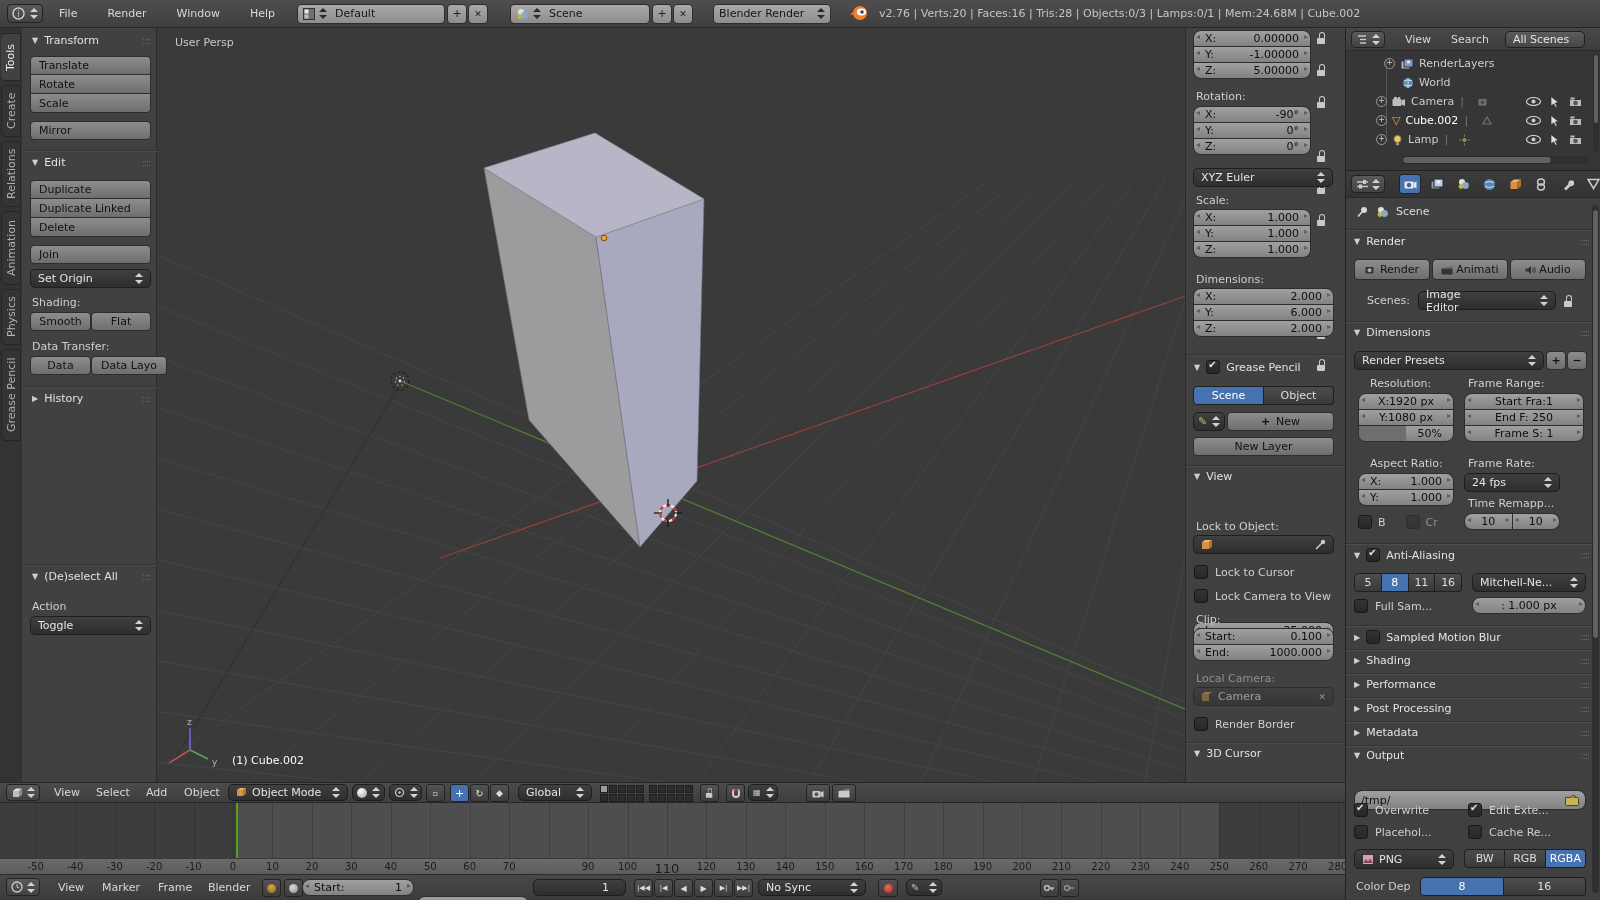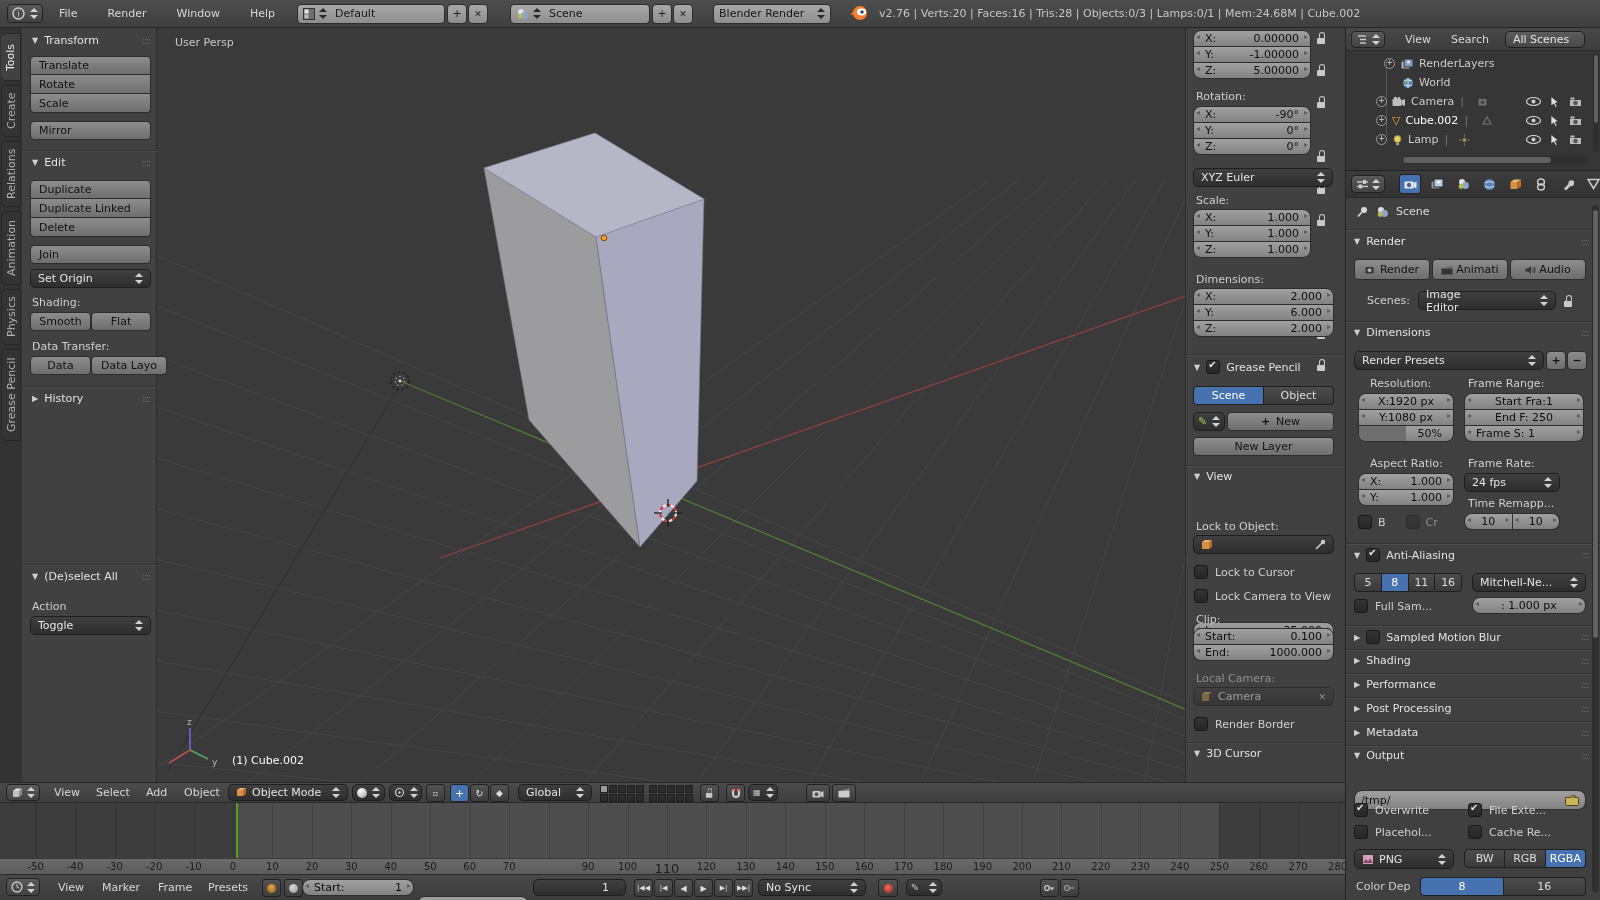--- a/index.html
+++ b/index.html
@@ -633,21 +633,21 @@
               <circle cx="6" cy="6" r="5" fill="none" stroke="#ccc" stroke-width="1.3"></circle>
               <line x1="6" y1="6" x2="6" y2="3" stroke="#ccc"></line>
               <line x1="6" y1="6" x2="8.2" y2="7" stroke="#ccc"></line>
             </svg>
         </span>
           <span class="updn"></span>
       </div>
       <span class="mnu abs" style="left:52px;top:6px;">View</span>
       <span class="mnu abs" style="left:96px;top:6px;">Marker</span>
       <span class="mnu abs" style="left:152px;top:6px;">Frame</span>
-      <span class="mnu abs" style="left:202px;top:6px;">Presets</span>
+      <span class="mnu abs" style="left:202px;top:6px;">Blender</span>
       <div class="ibtn abs" style="left:262px;top:4px;">
         <span class="icon" style="width:9px;height:9px;border-radius:50%;background:radial-gradient(circle at 50% 35%,#e8a33c,#8a6226);"></span>
       </div>
       <div class="ibtn abs" style="left:284px;top:4px;">
         <span class="icon" style="width:9px;height:9px;border-radius:50%;background:radial-gradient(circle at 40% 35%,#ddd,#8a8a8a);"></span>
       </div>
       <div class="nf abs" style="left:302px;top:4px;width:112px;">
         <span>Start:</span>
           <span class="fv">1</span>
       </div>
@@ -1008,21 +1008,21 @@
         <span class="fv" style="position:relative;">50%</span>
       </div>
     </div>
     <div class="abs fgrp" style="left:118px;top:222px;width:120px;">
       <div class="nf" style="justify-content:center;">
           <span>Start Fra:1</span>
         </div>
       <div class="nf" style="justify-content:center;">
           <span>End F: 250</span>
         </div>
-      <div class="nf" style="justify-content:flex-start;">
+      <div class="nf" style="justify-content:center;">
           <span>Frame S: 1</span>
         </div>
     </div>
 
     <span class="abs lbl" style="left:24px;top:286px;">Aspect Ratio:</span>
     <span class="abs lbl" style="left:122px;top:286px;">Frame Rate:</span>
     <div class="abs fgrp" style="left:12px;top:302px;width:96px;">
       <div class="nf">
           <span>X:</span>
           <span class="fv">1.000</span>
@@ -1124,21 +1124,21 @@
             <path d="M0.5,2.5 L5,2.5 L6.5,0.8 L10,0.8 L10,2.5" fill="#c9b459" stroke="#4d431a"></path>
           </svg>
       </span>
     </div>
     <div class="abs row" style="left:8px;top:632px;gap:7px;">
       <span class="chk on"></span>
       <span class="lbl">Overwrite</span>
     </div>
     <div class="abs row" style="left:122px;top:632px;gap:7px;">
       <span class="chk on"></span>
-      <span class="lbl">File Exte...</span>
+      <span class="lbl">Edit Exte...</span>
     </div>
     <div class="abs row" style="left:8px;top:654px;gap:7px;">
       <span class="chk"></span>
       <span class="lbl">Placehol...</span>
     </div>
     <div class="abs row" style="left:122px;top:654px;gap:7px;">
       <span class="chk"></span>
       <span class="lbl">Cache Re...</span>
     </div>
     <div class="abs dd" style="left:8px;top:678px;width:100px;height:20px;">

